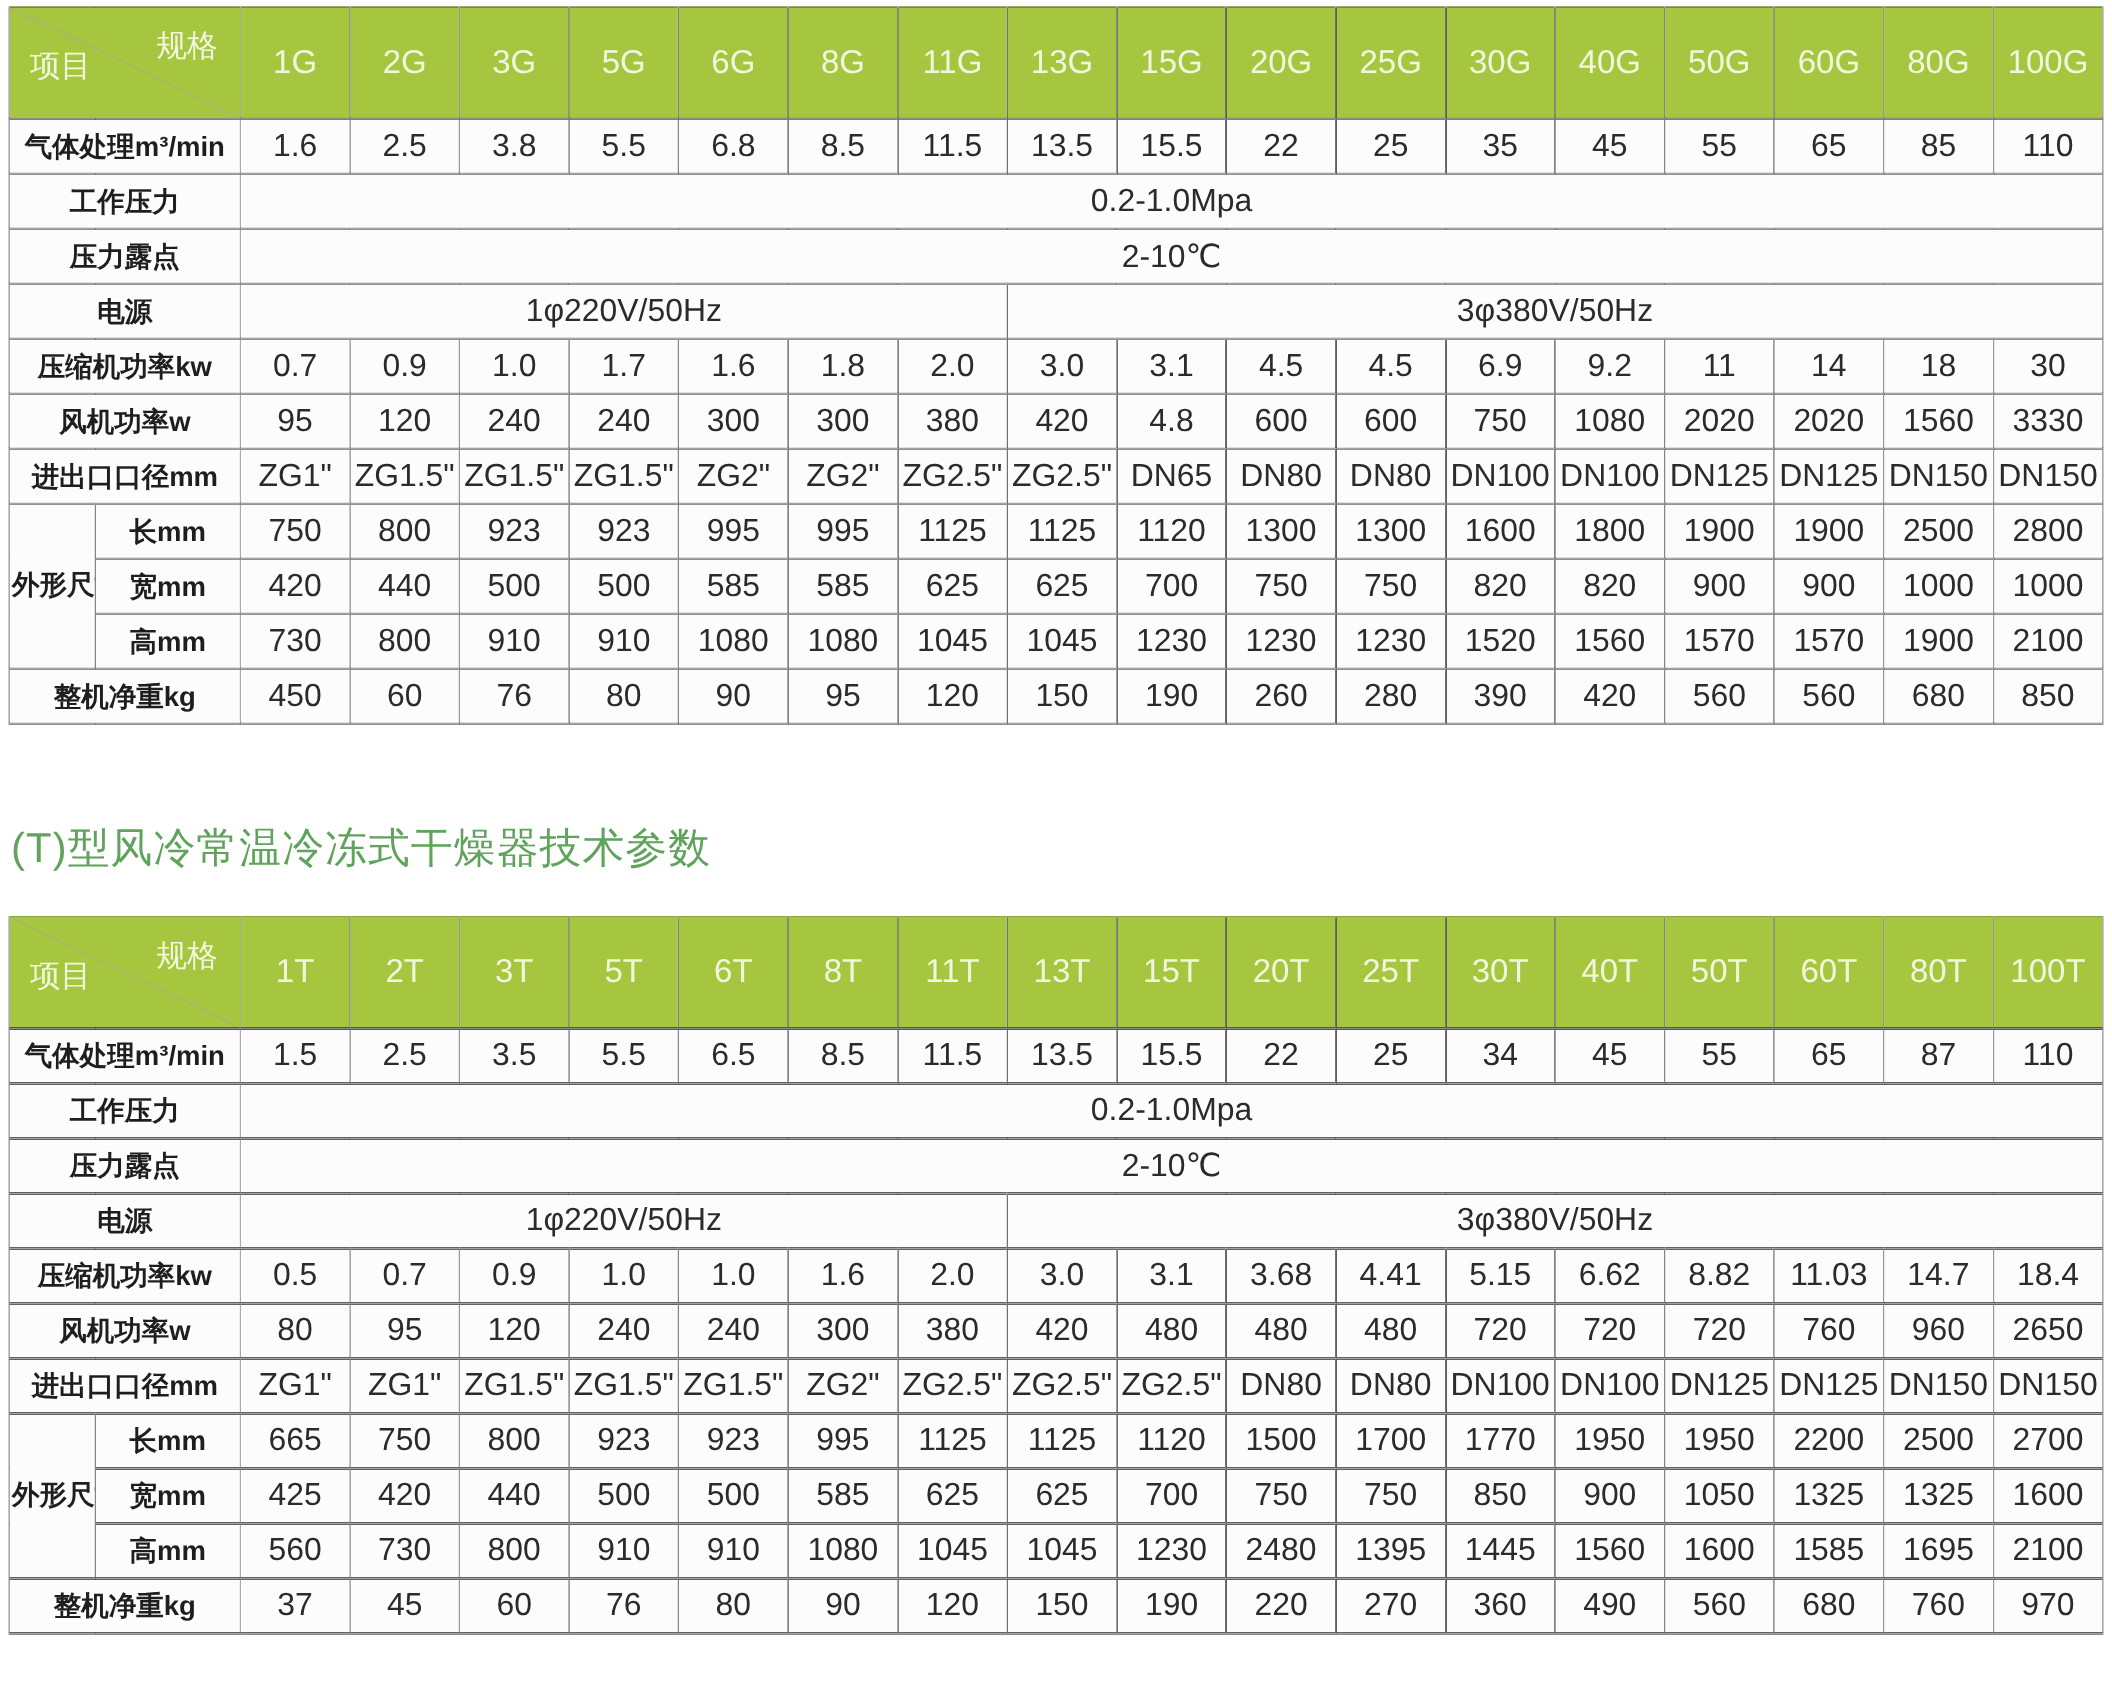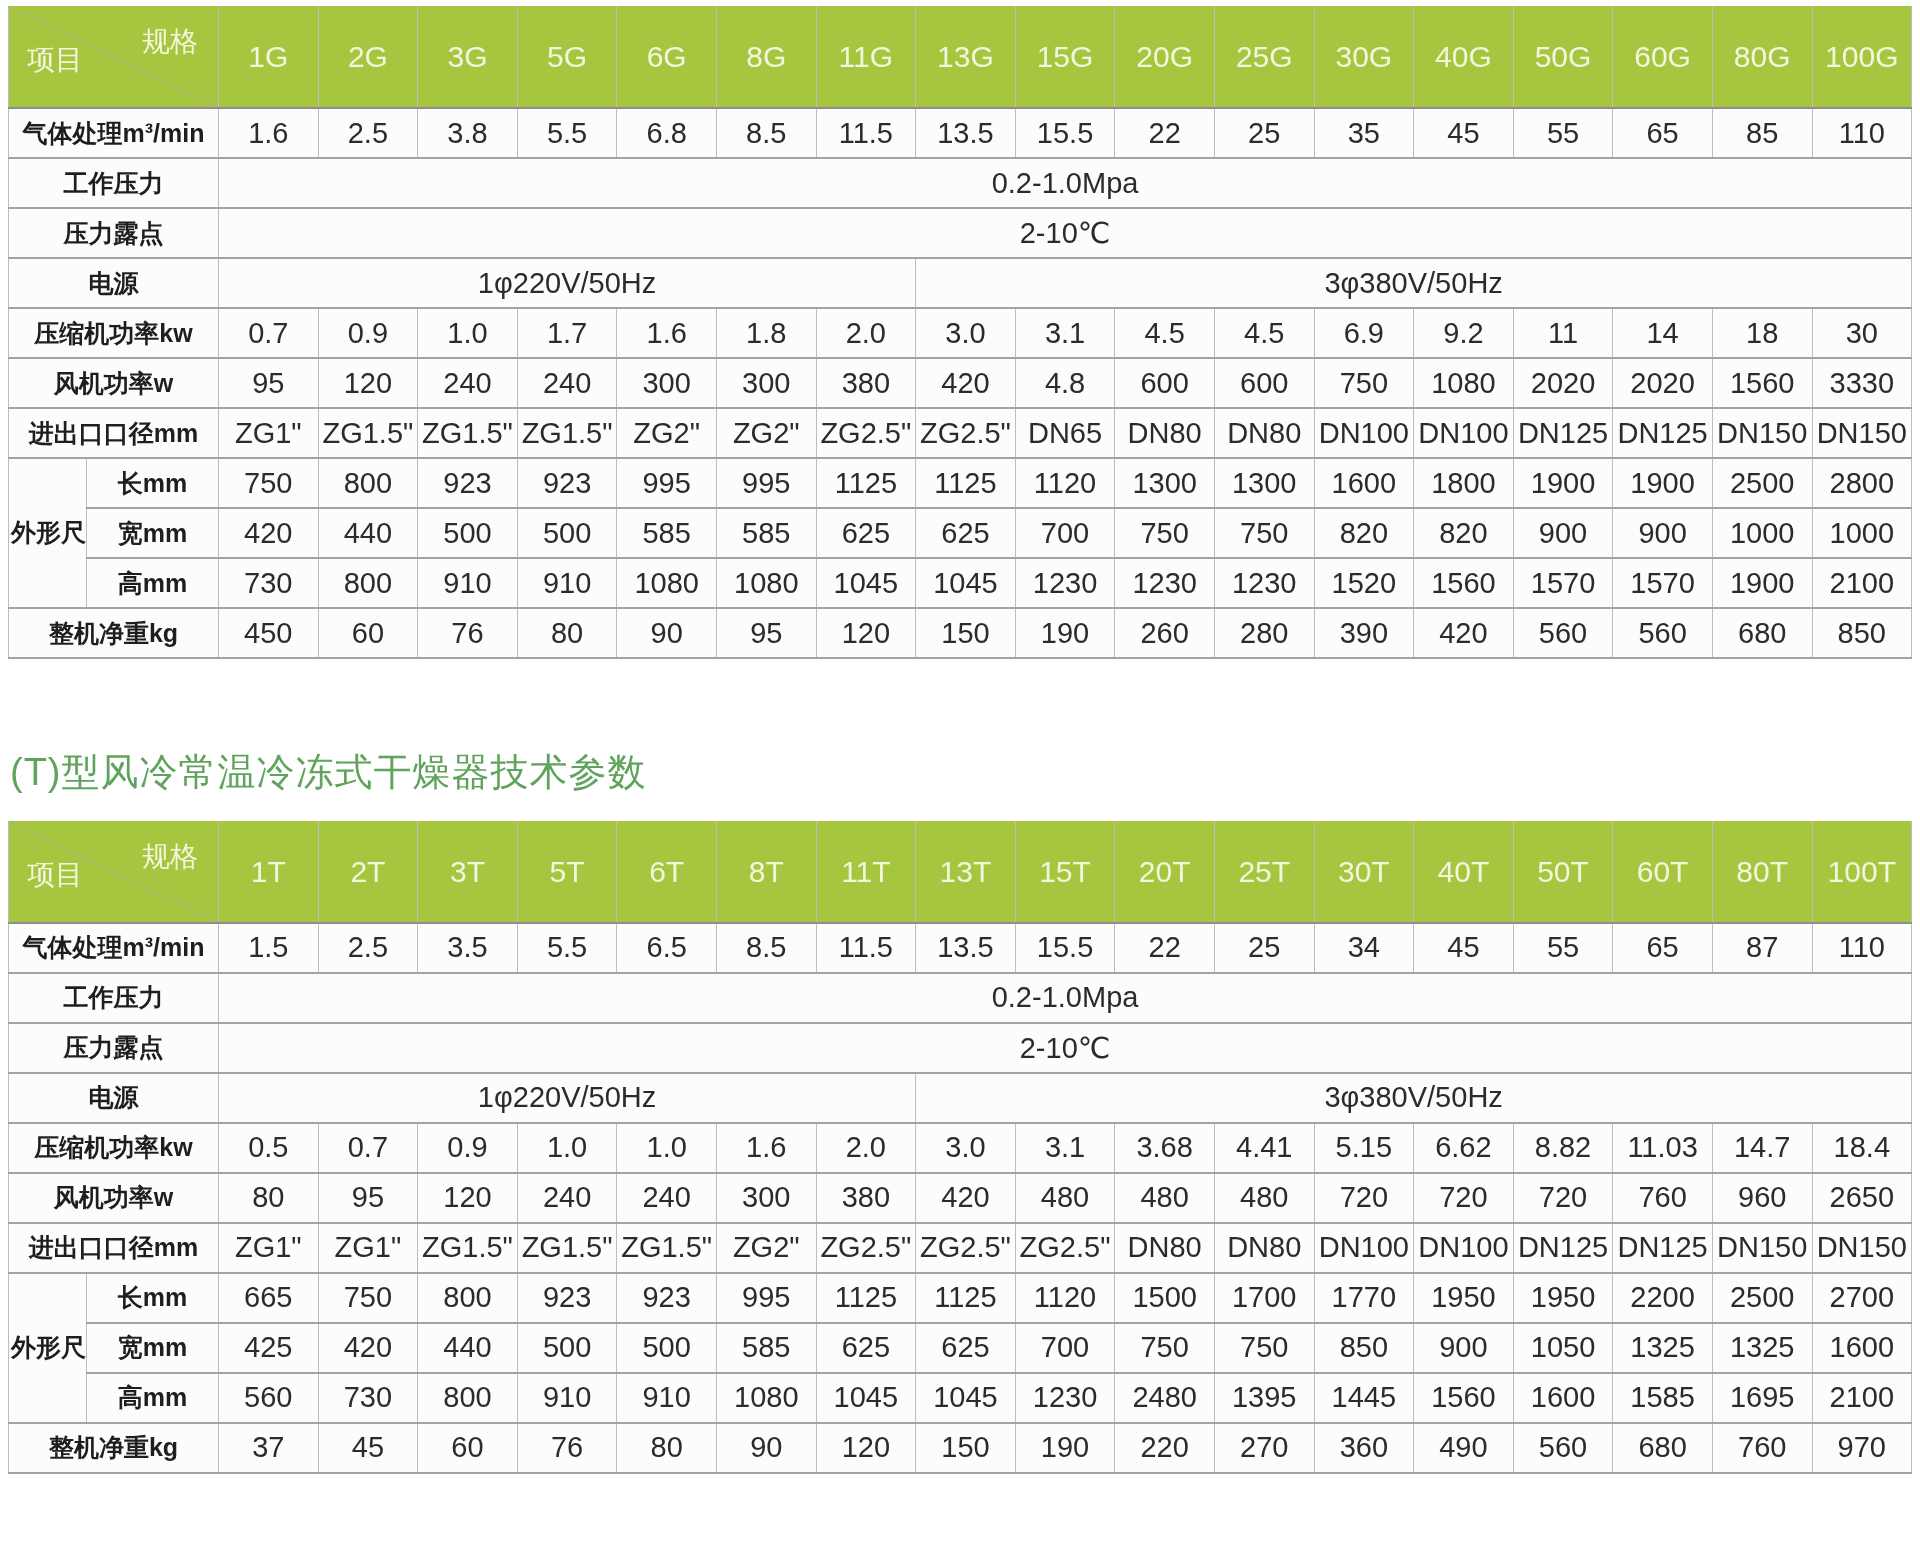--- a/index.html
+++ b/index.html
@@ -6,21 +6,21 @@
   body{width:1920px;font-family:"Liberation Sans","DejaVu Sans",sans-serif;color:#222;}
   .page{padding:6px 8px 10px 8px;}
   .table-title{
     color:#60a35c;
     font-size:38px;
     font-weight:500;
     line-height:1.15;
     margin:6px 0 30px 2px;
     letter-spacing:1px;
   }
-  .table-title.second{margin-top:92px;margin-bottom:26px;}
+  .table-title.second{margin-top:92px;margin-bottom:38px;}
   table.spec-table{
     width:1904px;
     border-collapse:collapse;
     table-layout:fixed;
     background:#000000;
   }
   .spec-table th,.spec-table td{
     border-left:1px solid #bdbdbd;
     border-right:1px solid #bdbdbd;
     border-top:2px solid #a3a3a3;

